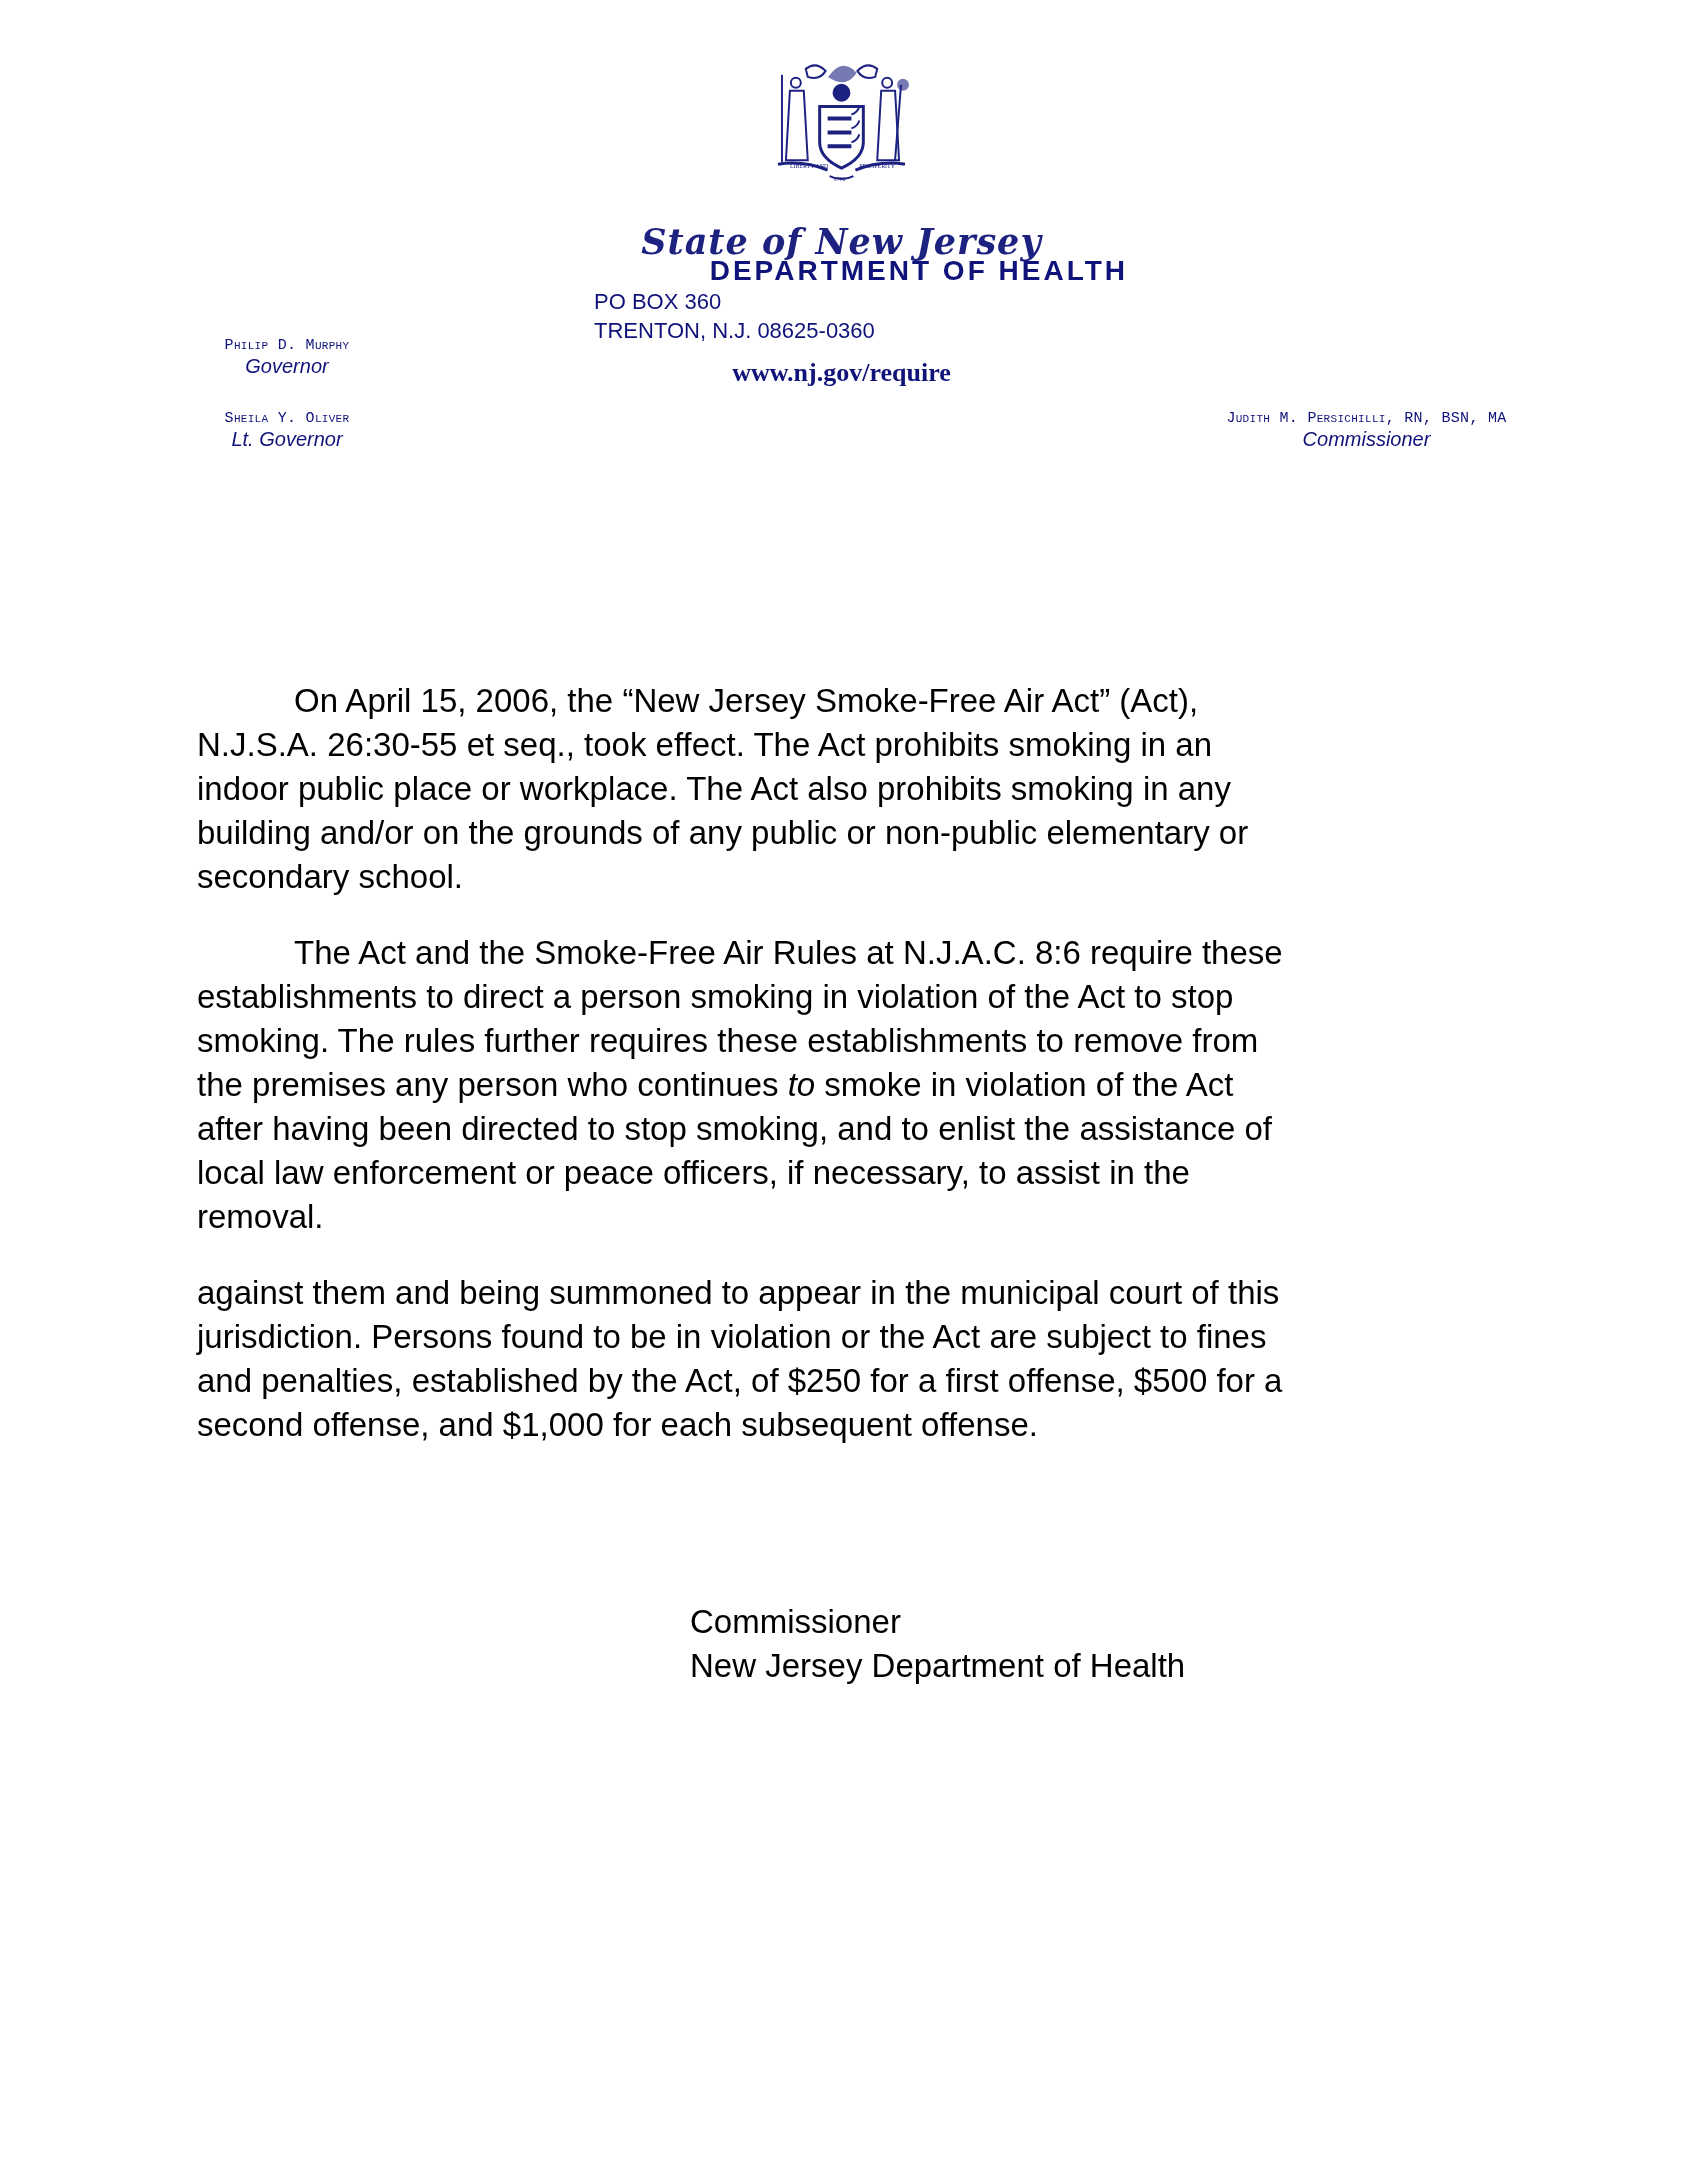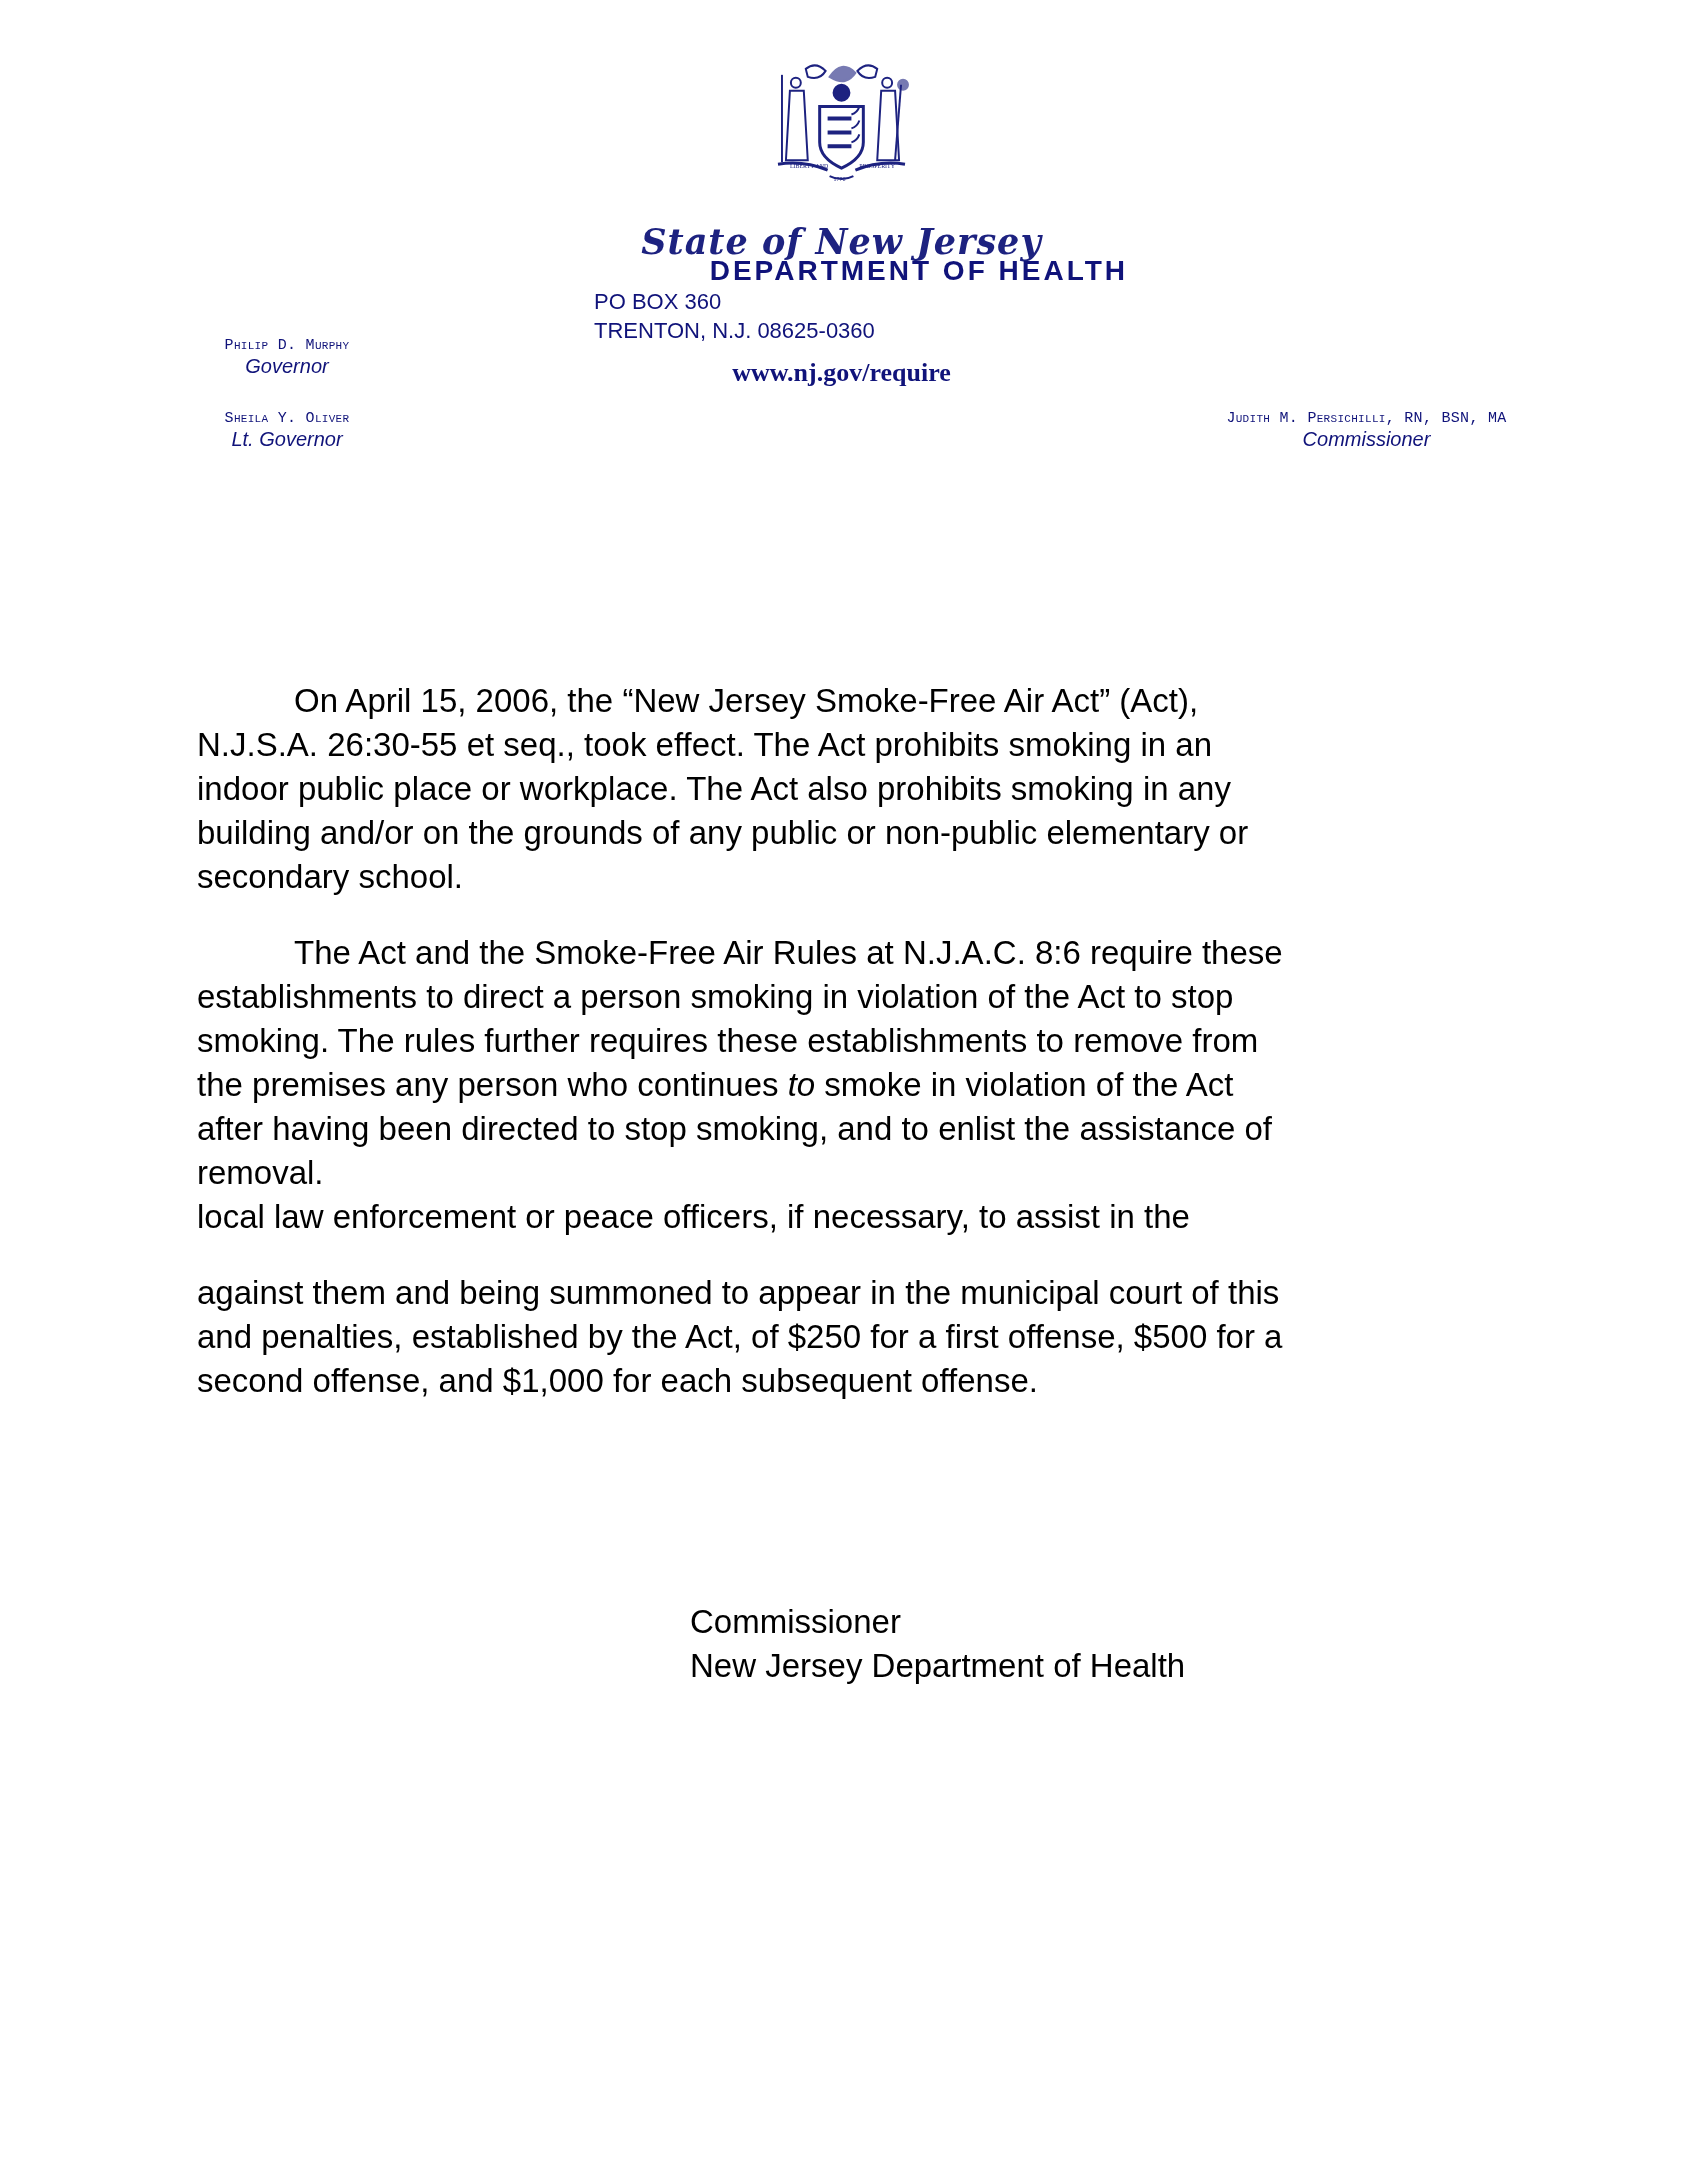--- a/index.html
+++ b/index.html
@@ -109,25 +109,26 @@
     <span class="line">indoor public place or workplace.  The Act also prohibits smoking in any</span>
     <span class="line">building and/or on the grounds of any public or non-public elementary or</span>
     <span class="line">secondary school.</span>
   </p>
   <p>
     <span class="line first">The Act and the Smoke-Free Air Rules at N.J.A.C. 8:6 require these</span>
     <span class="line">establishments to direct a person smoking in violation of the Act to stop</span>
     <span class="line">smoking.  The rules further requires these establishments to remove from</span>
     <span class="line"><span>the premises any person who continues </span><em>to</em><span> smoke in violation of the Act</span></span>
     <span class="line">after having been directed to stop smoking, and to enlist the assistance of</span>
+    <span class="line">local law enforcement or peace officers, if necessary, to assist in the</span>
     <span class="line">removal.</span>
-    <span class="line">local law enforcement or peace officers, if necessary, to assist in the</span>
   </p>
   <p>
     <span class="line">against them and being summoned to appear in the municipal court of this</span>
+    <span class="line">jurisdiction.  Persons found to be in violation or the Act are subject to fines</span>
     <span class="line">and penalties, established by the Act, of $250 for a first offense, $500 for a</span>
     <span class="line">second offense, and $1,000 for each subsequent offense.</span>
   </p>
 </div>
 
 <div class="sig">
   <div>Commissioner</div>
   <div>New Jersey Department of Health</div>
 </div>
 

